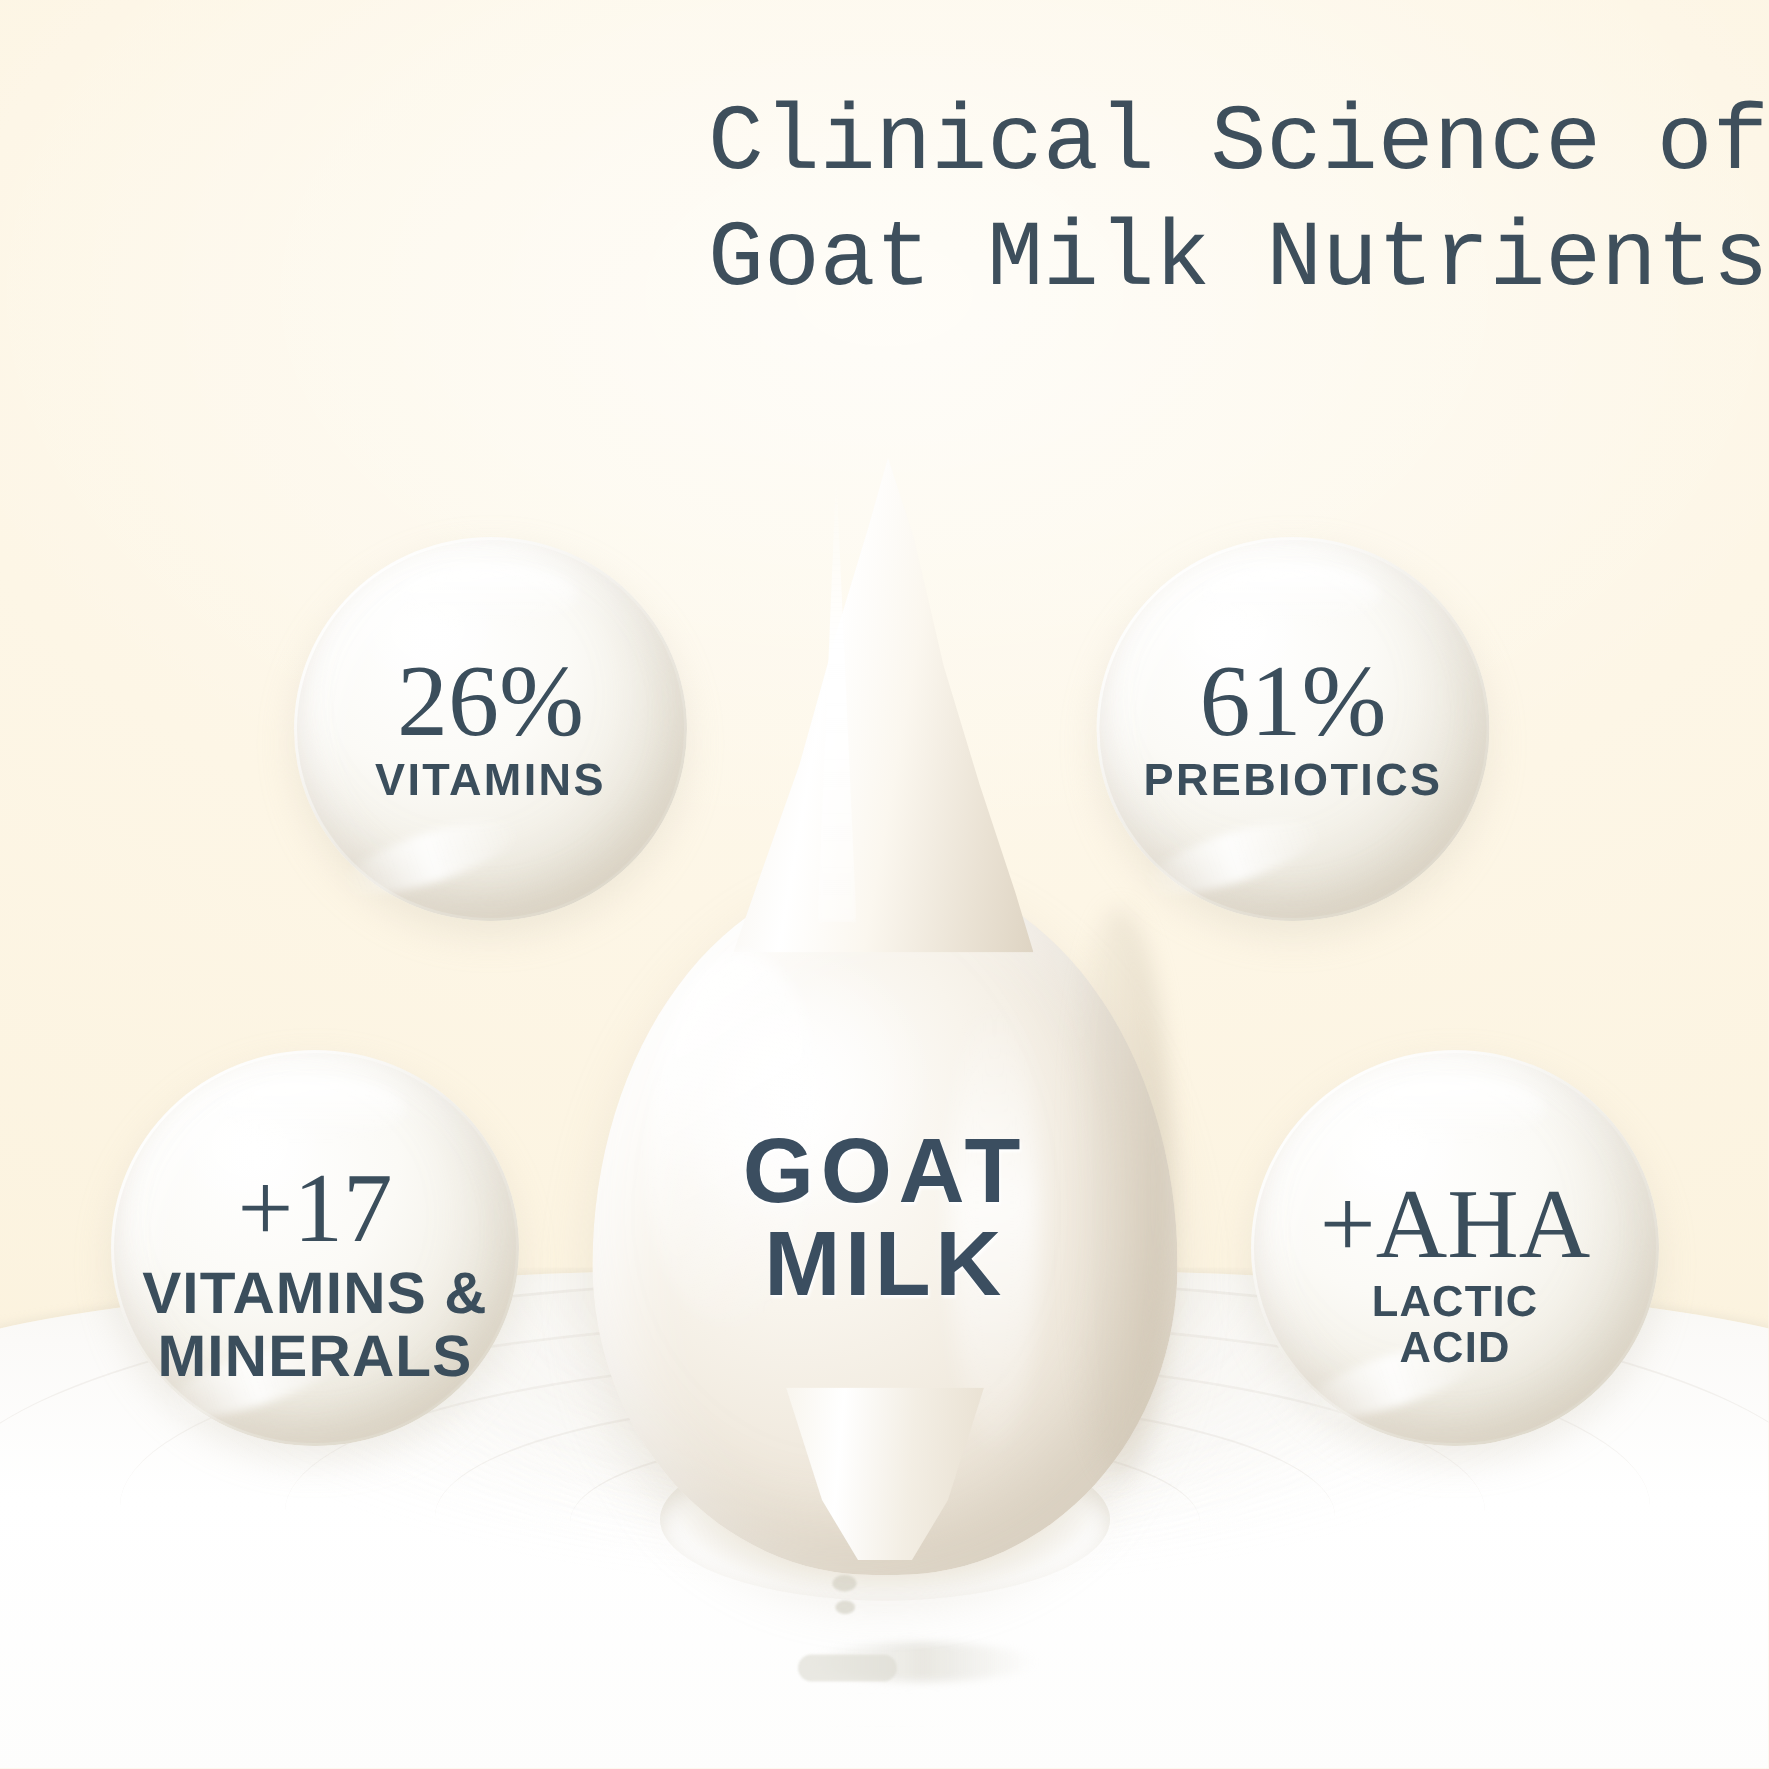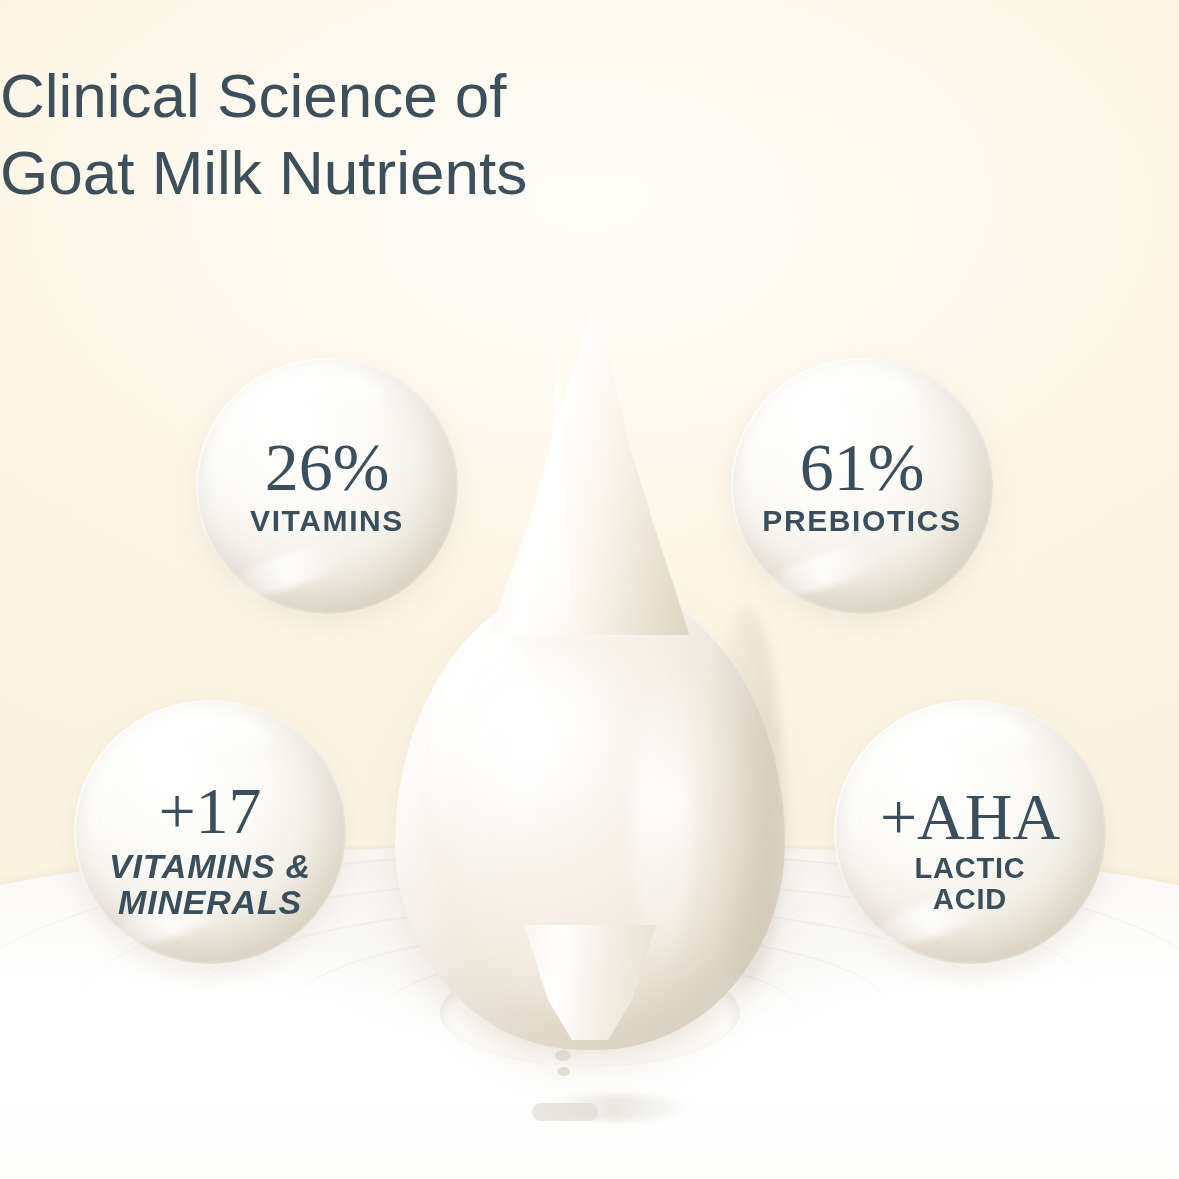--- a/index.html
+++ b/index.html
@@ -184,28 +184,28 @@
     line-height:1.06;
     margin-top:5px;
   }
 
   #bubble-proteins   { left:196px; top:358px; width:262px; height:256px; }
   #bubble-prebiotics { left:731px; top:358px; width:262px; height:256px; }
   #bubble-vitamins   { left:74px;  top:700px; width:272px; height:264px; }
   #bubble-aha        { left:834px; top:700px; width:272px; height:264px; }
 
   #bubble-vitamins .big, #bubble-aha .big { font-size:66px;margin-top:35px; }
-  #bubble-vitamins .sub { font-size:34px; letter-spacing:.8px;font-style:italic; }
+  #bubble-vitamins .sub { font-size:39px; letter-spacing:.8px; }
   #bubble-aha .sub      { font-size:29px; letter-spacing:.8px; }
 
   
   #heading {
     position:absolute; left:0; right:0; top:58px;
-    text-align:left;
-    font-family:Liberation Sans, sans-serif;
+    text-align:right;
+    font-family:Liberation Mono, monospace;
     color:#3e4f5c;
     font-size:62px;
     line-height:1.24;
     z-index:10;
   }
   #heading .ln { display:block; }
 </style>
 </head>
 <body>
 
@@ -228,20 +228,24 @@
   </div>
 
   <div class="droplet-wrap">
     <div class="drop-body"></div>
     <div class="drop-tip"></div>
     <div class="drop-tip-hl"></div>
     <div class="drop-shine"></div>
     <div class="drop-shine2"></div>
     <div class="drop-edge-dark"></div>
     <div class="drop-neck"></div>
+    <div class="drop-label">
+      <span class="l1">GOAT</span><br>
+      <span class="l2">MILK</span>
+    </div>
   </div>
 
   <div class="bubble" id="bubble-proteins">
     <span class="hl-rim"></span>
     <span class="hl-top"></span>
     <span class="hl-bot"></span>
     <div class="big">26%</div>
     <div class="sub">VITAMINS</div>
   </div>
 

